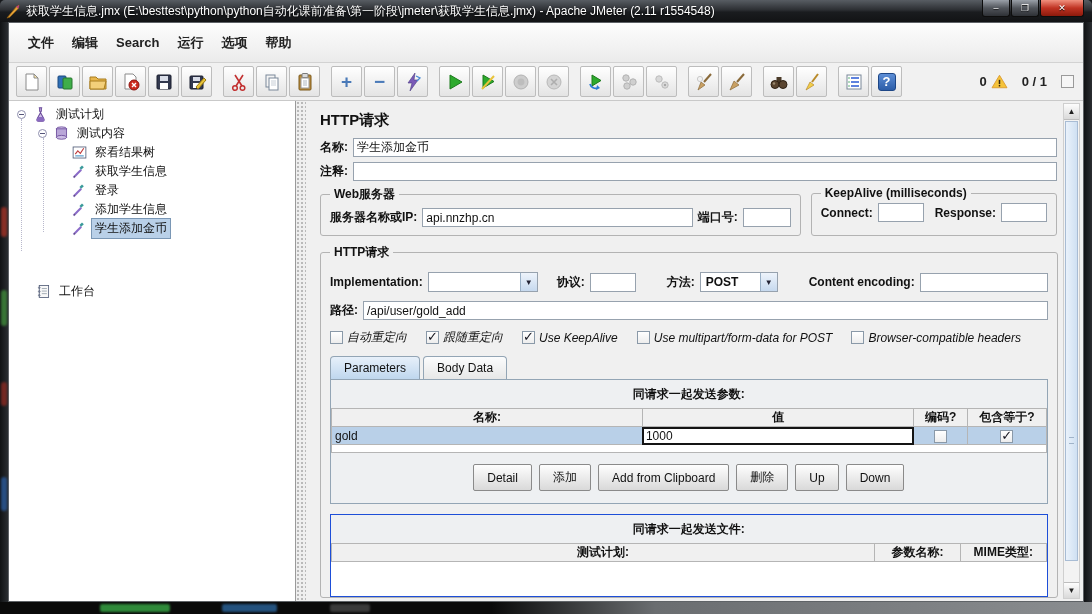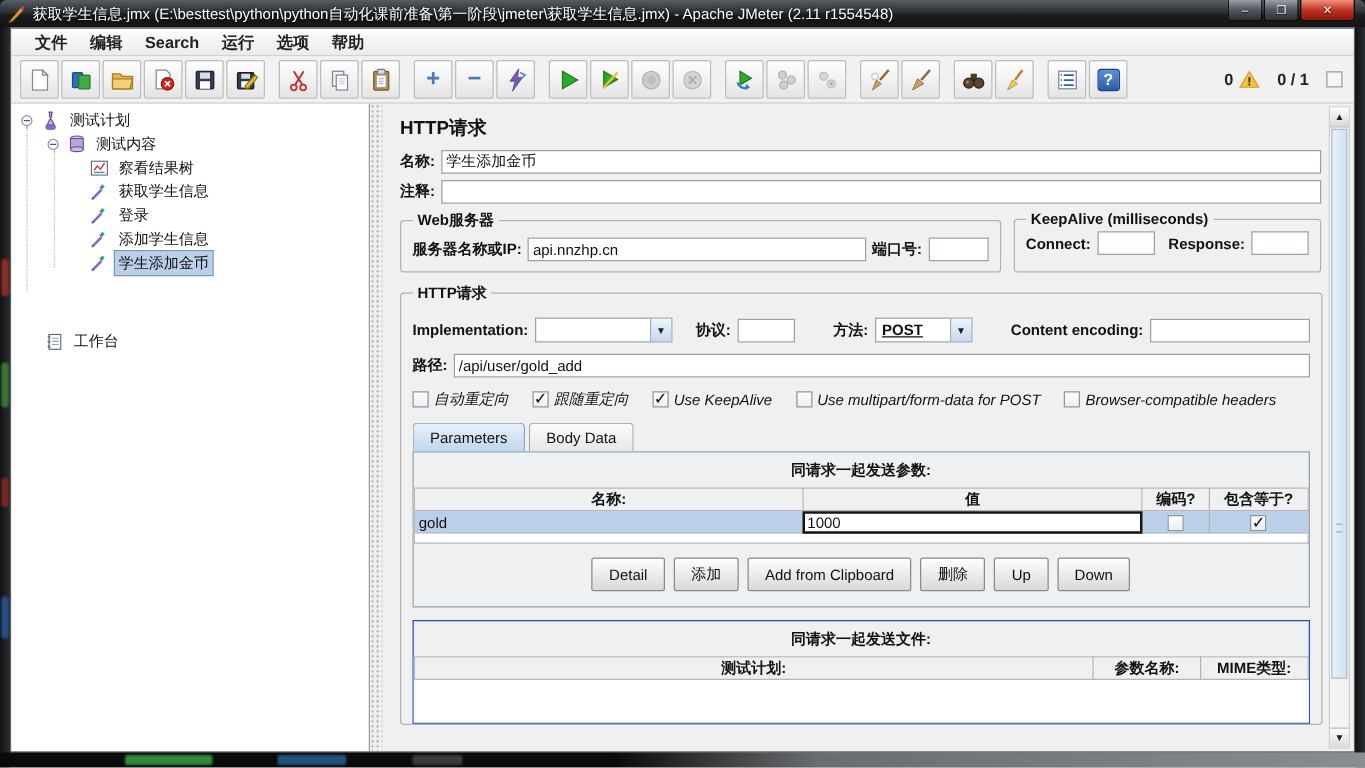--- a/index.html
+++ b/index.html
@@ -24,21 +24,21 @@
   .content { position:absolute; left:8px; top:22px; right:8px; bottom:12px;
     background:#f0f0f0; border:1px solid #5f6367; display:flex; flex-direction:column; overflow:hidden; }
   .frame-left,.frame-right { position:absolute; top:22px; bottom:0; width:8px; background:linear-gradient(90deg,#101214,#2a2d31); }
   .frame-left { left:0; } .frame-right { right:0; }
   .blob { position:absolute; left:1px; width:6px; border-radius:3px; opacity:.8; filter:blur(1px); }
   .frame-bottom { position:absolute; left:0; right:0; bottom:0; height:12px;
     background:linear-gradient(90deg,#0a0a0a 0%,#0a0a0a 45%,#6a6d70 60%,#8a8d90 100%); }
   .tblob { position:absolute; bottom:2px; height:8px; border-radius:2px; filter:blur(1px); }
 
   
-  .menubar { height:22px; background:linear-gradient(#fdfdfd,#ebebeb); border-bottom:1px solid #d2d2d2;
+  .menubar { height:40px; background:linear-gradient(#fdfdfd,#ebebeb); border-bottom:1px solid #d2d2d2;
     display:flex; align-items:center; padding-left:10px; flex:0 0 auto; }
   .menu-item { padding:3px 9px; font-size:13px; font-weight:bold; color:#222; }
 
   
   .toolbar { height:38px; background:#f1f1f1; border-bottom:1px solid #c9c9c9;
     display:flex; align-items:center; padding:0 5px; flex:0 0 auto; }
   .tbtn { width:31px; height:31px; margin-left:2px; border:1px solid #bdbdbd; border-radius:2px;
     background:linear-gradient(#ffffff,#e4e4e4); display:flex; align-items:center; justify-content:center; flex:0 0 auto;}
   .tbtn svg { width:20px; height:20px; }
   .tgap { width:9px; flex:0 0 auto; }
@@ -72,21 +72,21 @@
   .frow { display:flex; align-items:center; margin:5px 0; gap:5px; }
   .frow label { font-weight:bold; white-space:nowrap; }
   .jtext { height:19px; border:1px solid #97a2ae; background:#fff; font-size:12px; padding:0 3px;
     font-family:inherit; color:#111; }
   .grow { flex:1; min-width:0; }
 
   fieldset.jf { border:1px solid #b3b3b3; border-radius:3px; padding:3px 9px 8px; }
   fieldset.jf legend { font-weight:bold; padding:0 4px; font-size:12px; }
 
   .jcombo { display:flex; height:20px; border:1px solid #97a2ae; background:#fff; }
-  .jcombo .cval { padding:2px 5px; font-size:12px;text-decoration:underline; }
+  .jcombo .cval { padding:2px 5px; font-size:12px; }
   .jcombo .cbtn { width:17px; border-left:1px solid #9ab0c6; background:linear-gradient(#eef4fb,#c6d9ee);
     display:flex; align-items:center; justify-content:center; font-size:8px; color:#223; }
 
   .cbx { width:13px; height:13px; border:1px solid #8a99a8; background:linear-gradient(#fff,#ededed);
     position:relative; flex:0 0 auto; }
   .cbx.checked::after { content:"✓"; position:absolute; top:-3px; left:0px; font-size:13px; font-weight:bold; color:#14141e; }
   .cbitem { display:flex; align-items:center; gap:4px; margin-right:14px; }
 
   .tabs { display:flex; margin-top:10px; }
   .tab { padding:4px 13px; border:1px solid #93a5b5; border-bottom:none; margin-right:3px;

